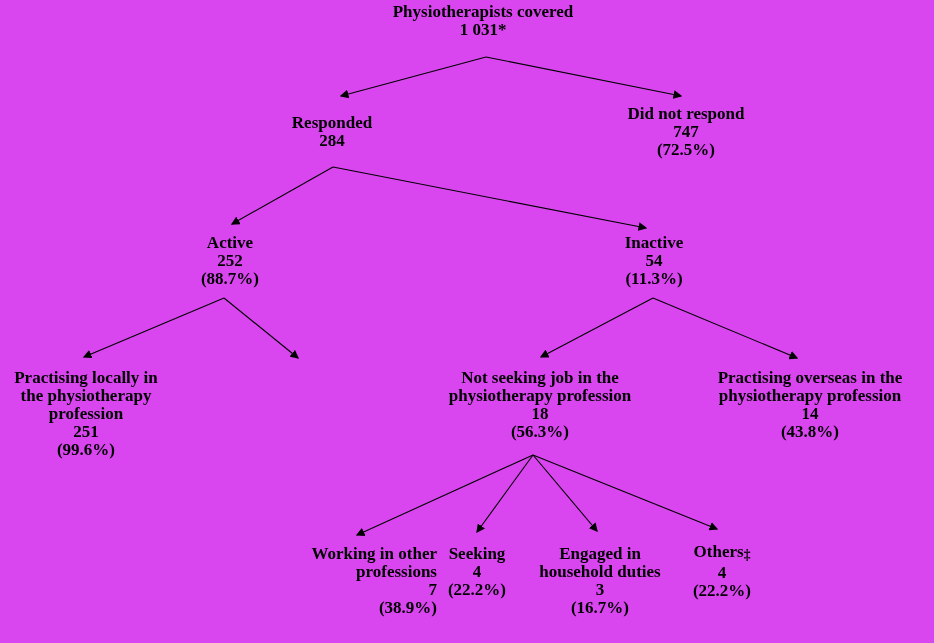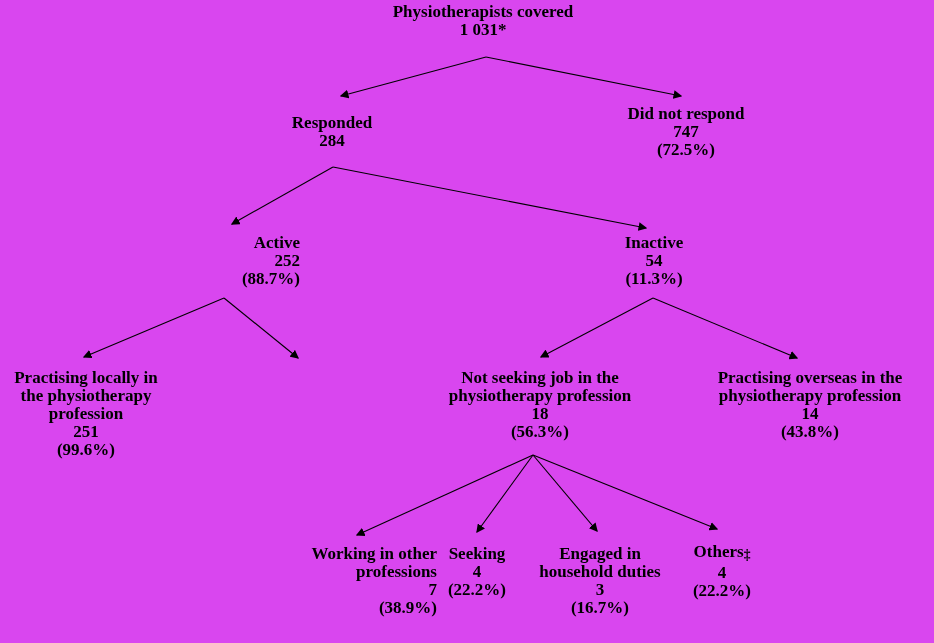--- a/index.html
+++ b/index.html
@@ -26,21 +26,21 @@
     color: #000000;
   }
   .node .lbl span.txt { white-space: pre-line; }
   .sup { font-size: 0.7em; vertical-align: super; }
   .dsub { font-size: 0.8em; vertical-align: -0.15em; }
 
   
   .n-root    { left: 363px; top:   3px; width: 240px; }
   .n-resp    { left: 242px; top: 114px; width: 180px; }
   .n-noresp  { left: 596px; top: 105px; width: 180px; }
-  .n-active  { left: 160px; top: 234px; width: 140px; text-align: right; }
+  .n-active  { left: 160px; top: 234px; width: 140px; }
   .n-inact   { left: 584px; top: 234px; width: 140px; }
   .n-loc     { left: -14px; top: 369px; width: 200px; }
   .n-seek    { left: 203px; top: 368px; width: 230px; }
   .n-notseek { left: 425px; top: 369px; width: 230px; }
   .n-over    { left: 695px; top: 369px; width: 230px; }
   .n-work    { left: 267px; top: 545px; width: 170px; text-align: right; }
   .n-ret     { left: 417px; top: 545px; width: 120px; }
   .n-house   { left: 515px; top: 545px; width: 170px; }
   .n-oth     { left: 662px; top: 543px; width: 120px; }
 </style>

